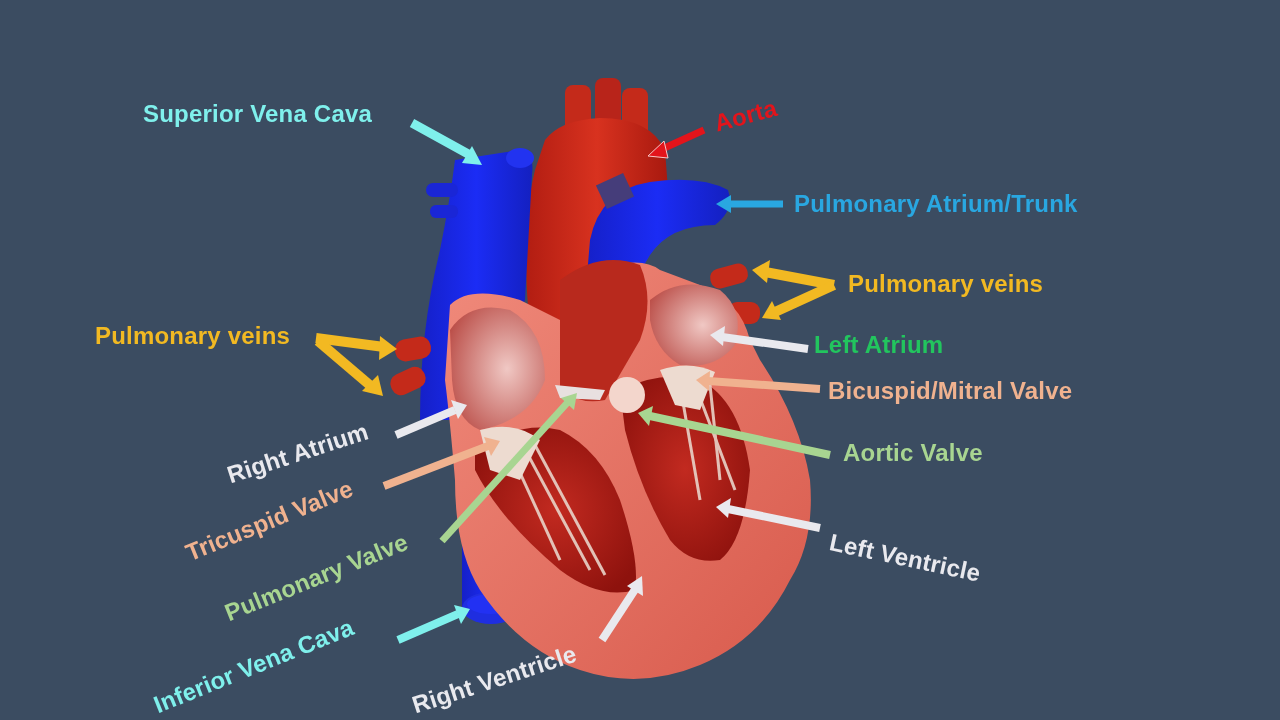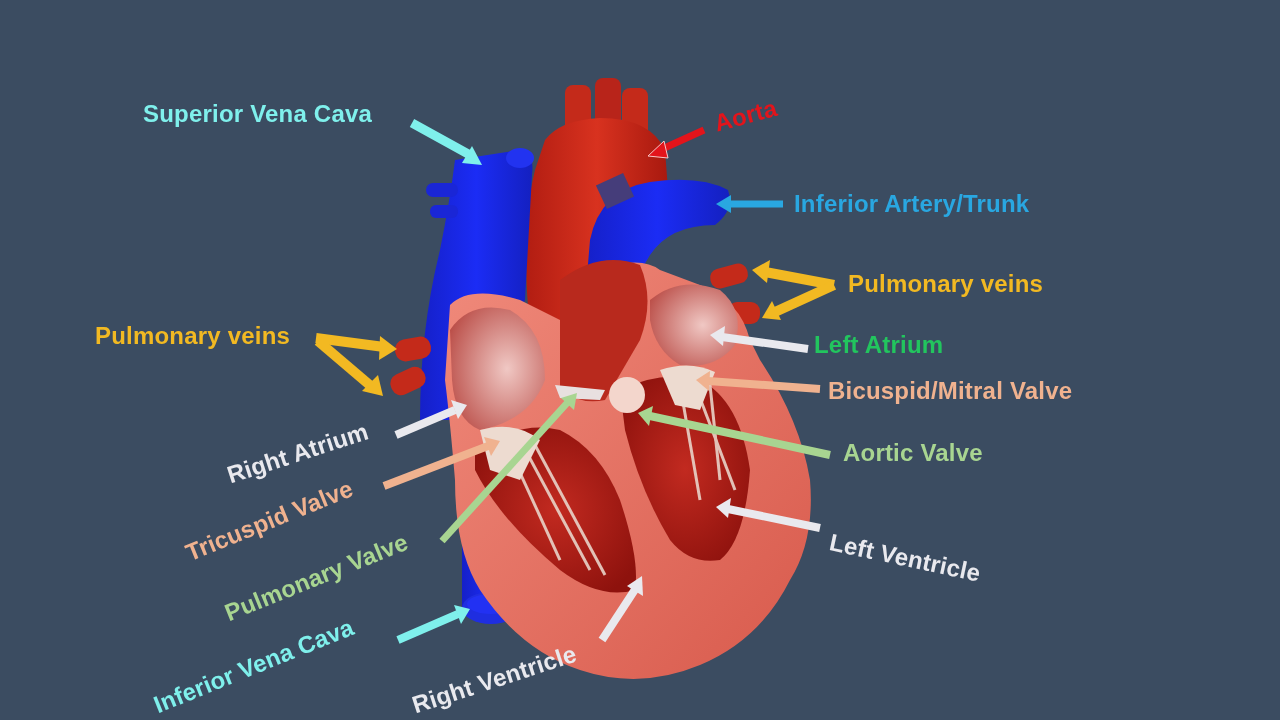--- a/index.html
+++ b/index.html
@@ -147,21 +147,21 @@
       <line x1="602" y1="640" x2="636" y2="588" stroke="#e9e9ee" stroke-width="8"></line>
       <polygon points="642,576 627,586 643,596" fill="#e9e9ee"></polygon>
 
       <line x1="820" y1="528" x2="728" y2="509" stroke="#e9e9ee" stroke-width="8"></line>
       <polygon points="716,507 731,498 728,518" fill="#e9e9ee"></polygon>
     </g>
   </svg>
 
   <div class="lbl" style="left:143px; top:100px; color:#7ff0ec;">Superior Vena Cava</div>
   <div class="lbl" style="left:715px; top:110px; color:#e3141b; transform:rotate(-15deg);">Aorta</div>
-  <div class="lbl" style="left:794px; top:190px; color:#29a7e1;">Inferior Artery/Trunk</div>
+  <div class="lbl" style="left:794px; top:190px; color:#29a7e1;">Pulmonary Atrium/Trunk</div>
   <div class="lbl" style="left:848px; top:270px; color:#f2b922;">Pulmonary veins</div>
   <div class="lbl" style="left:814px; top:331px; color:#22c55e;">Left Atrium</div>
   <div class="lbl" style="left:828px; top:377px; color:#f0b28f;">Bicuspid/Mitral Valve</div>
   <div class="lbl" style="left:843px; top:439px; color:#a8d591;">Aortic Valve</div>
   <div class="lbl" style="left:95px; top:322px; color:#f2b922;">Pulmonary veins</div>
   <div class="lbl" style="left:228px; top:462px; color:#e9e9ee; transform:rotate(-18deg);">Right Atrium</div>
   <div class="lbl" style="left:187px; top:540px; color:#f0b28f; transform:rotate(-22deg);">Tricuspid Valve</div>
   <div class="lbl" style="left:226px; top:600px; color:#a8d591; transform:rotate(-22deg);">Pulmonary Valve</div>
   <div class="lbl" style="left:155px; top:692px; color:#7ff0ec; transform:rotate(-22deg);">Inferior Vena Cava</div>
   <div class="lbl" style="left:413px; top:692px; color:#e9e9ee; transform:rotate(-18deg);">Right Ventricle</div>

